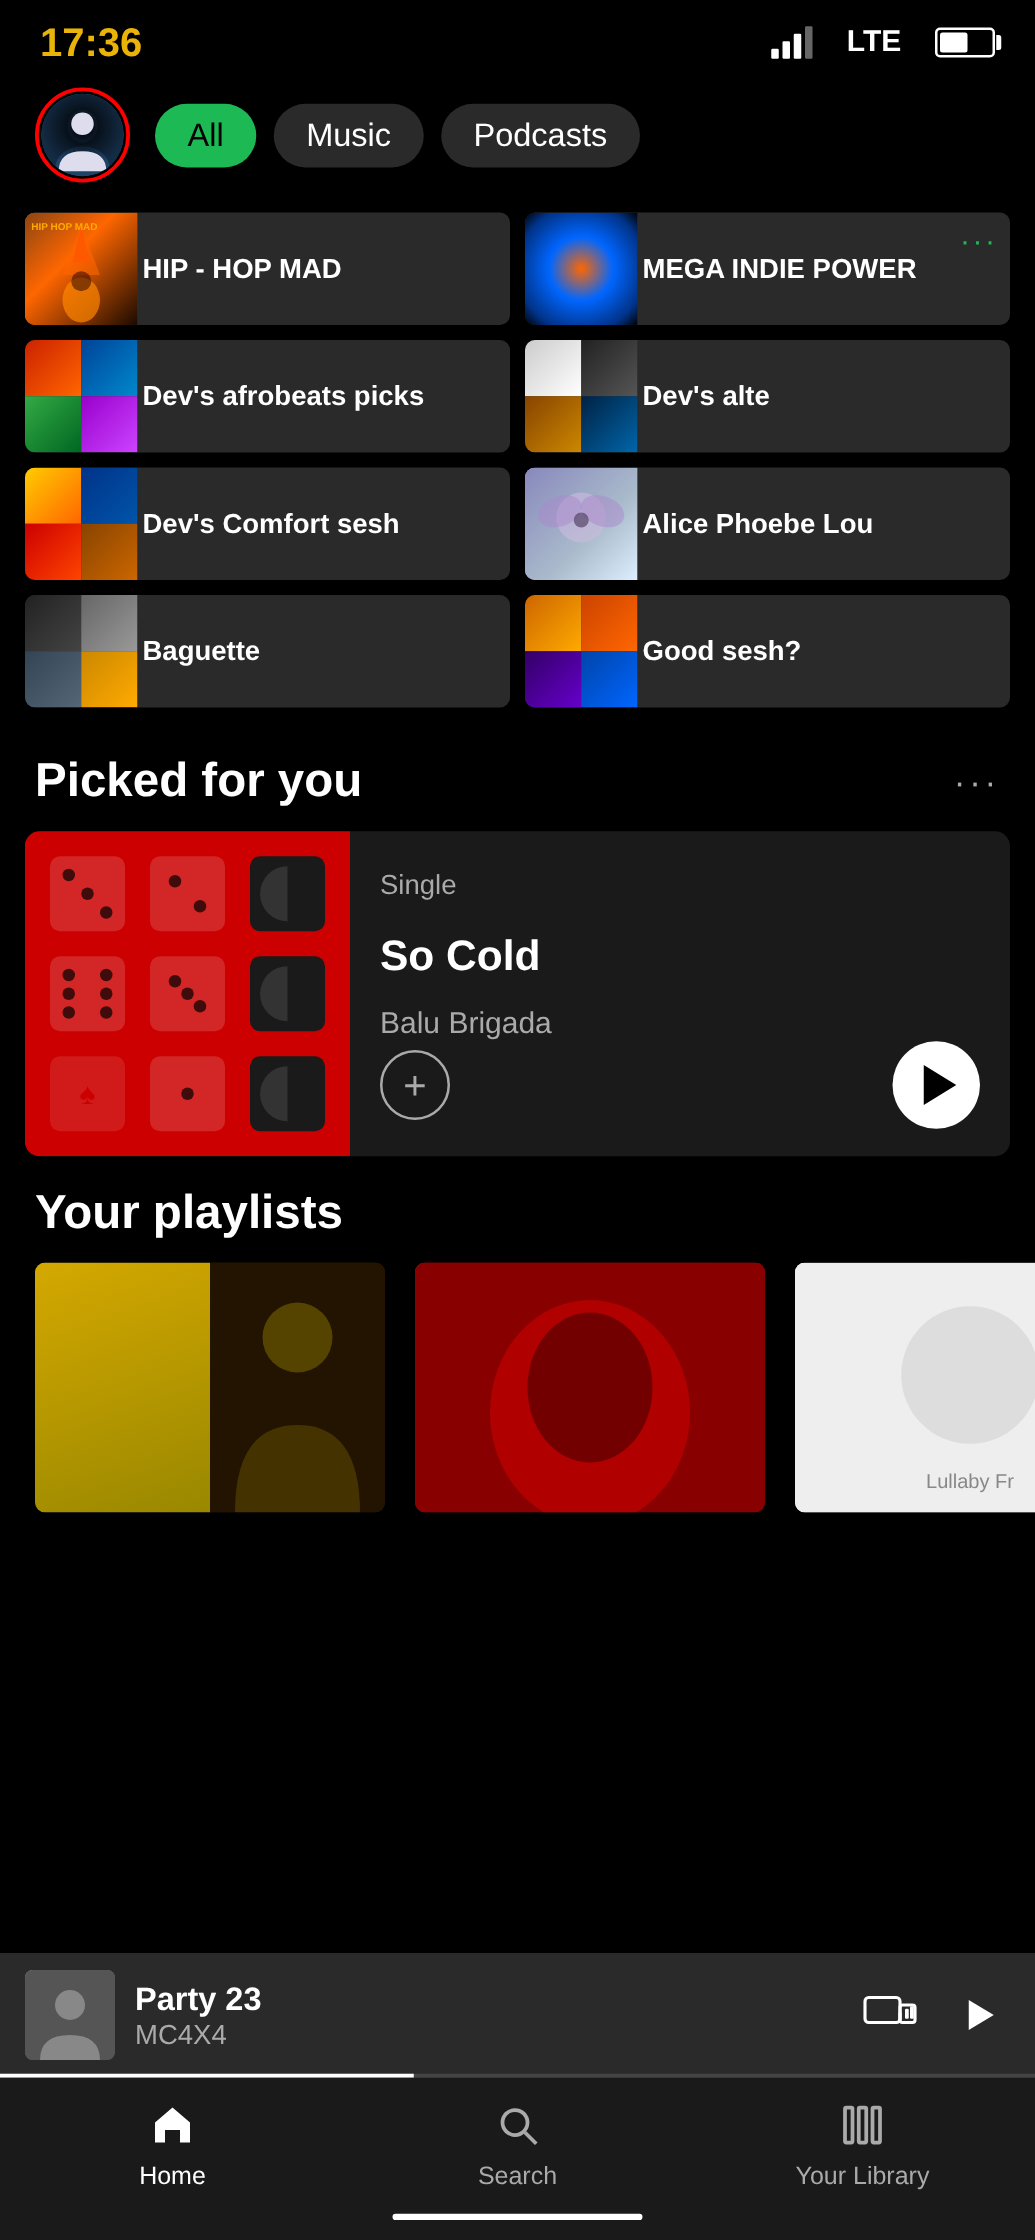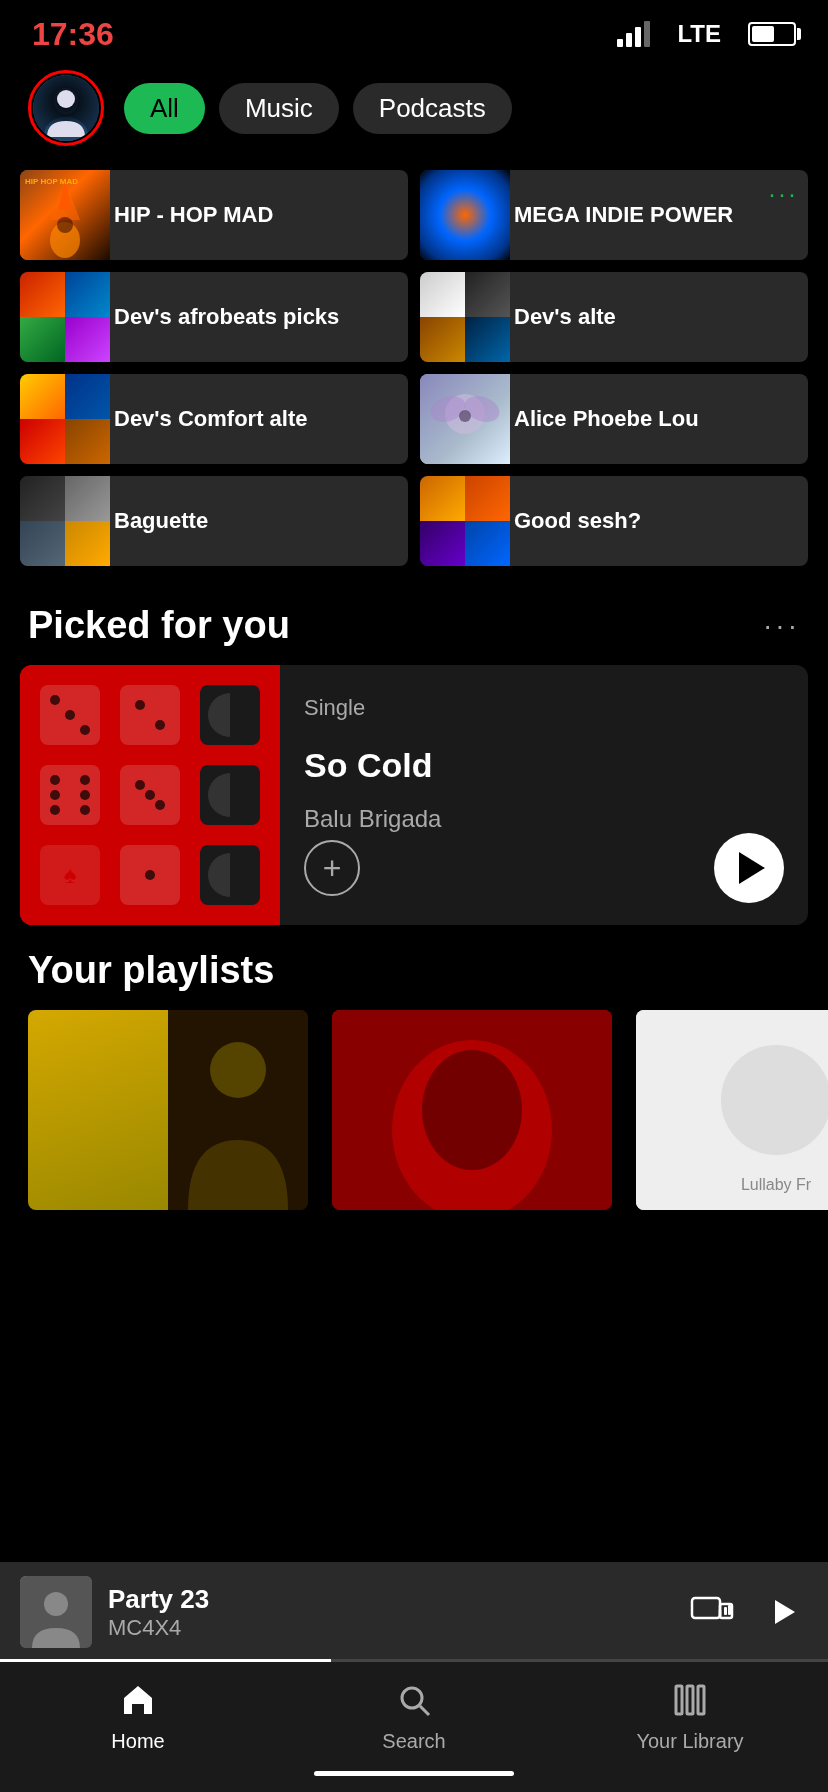--- a/index.html
+++ b/index.html
@@ -17,21 +17,21 @@
     .status-bar {
       display: flex;
       justify-content: space-between;
       align-items: center;
       padding: 18px 32px 10px;
       height: 60px;
     }
     .status-time {
       font-size: 32px;
       font-weight: 700;
-      color: #ef4444;
+      color: #eab308;
     }
     .status-icons {
       display: flex;
       align-items: center;
       gap: 27px;
     }
     .signal-bars {
       display: flex;
       align-items: flex-end;
       gap: 3px;
@@ -535,21 +535,21 @@
     <span class="grid-label">Dev's alte</span>
   </div>
 
   <div class="grid-item">
     <div class="grid-thumb-composite">
       <div class="sub-img art-comfort-1"></div>
       <div class="sub-img art-comfort-2"></div>
       <div class="sub-img art-comfort-3"></div>
       <div class="sub-img art-comfort-4"></div>
     </div>
-    <span class="grid-label">Dev's Comfort alte</span>
+    <span class="grid-label">Dev's Comfort sesh</span>
   </div>
 
   <div class="grid-item">
     <div class="grid-thumb">
       <div style="width:90px;height:90px;background:linear-gradient(135deg,#9999cc,#bbaacc,#ddbbcc);position:relative;">
 
         <svg width="90" height="90" viewBox="0 0 90 90" style="position:absolute;top:0;left:0">
           <rect width="90" height="90" fill="url(#aliceGrad)"></rect>
           <defs>
             <linearGradient id="aliceGrad" x1="0" y1="0" x2="1" y2="1">

